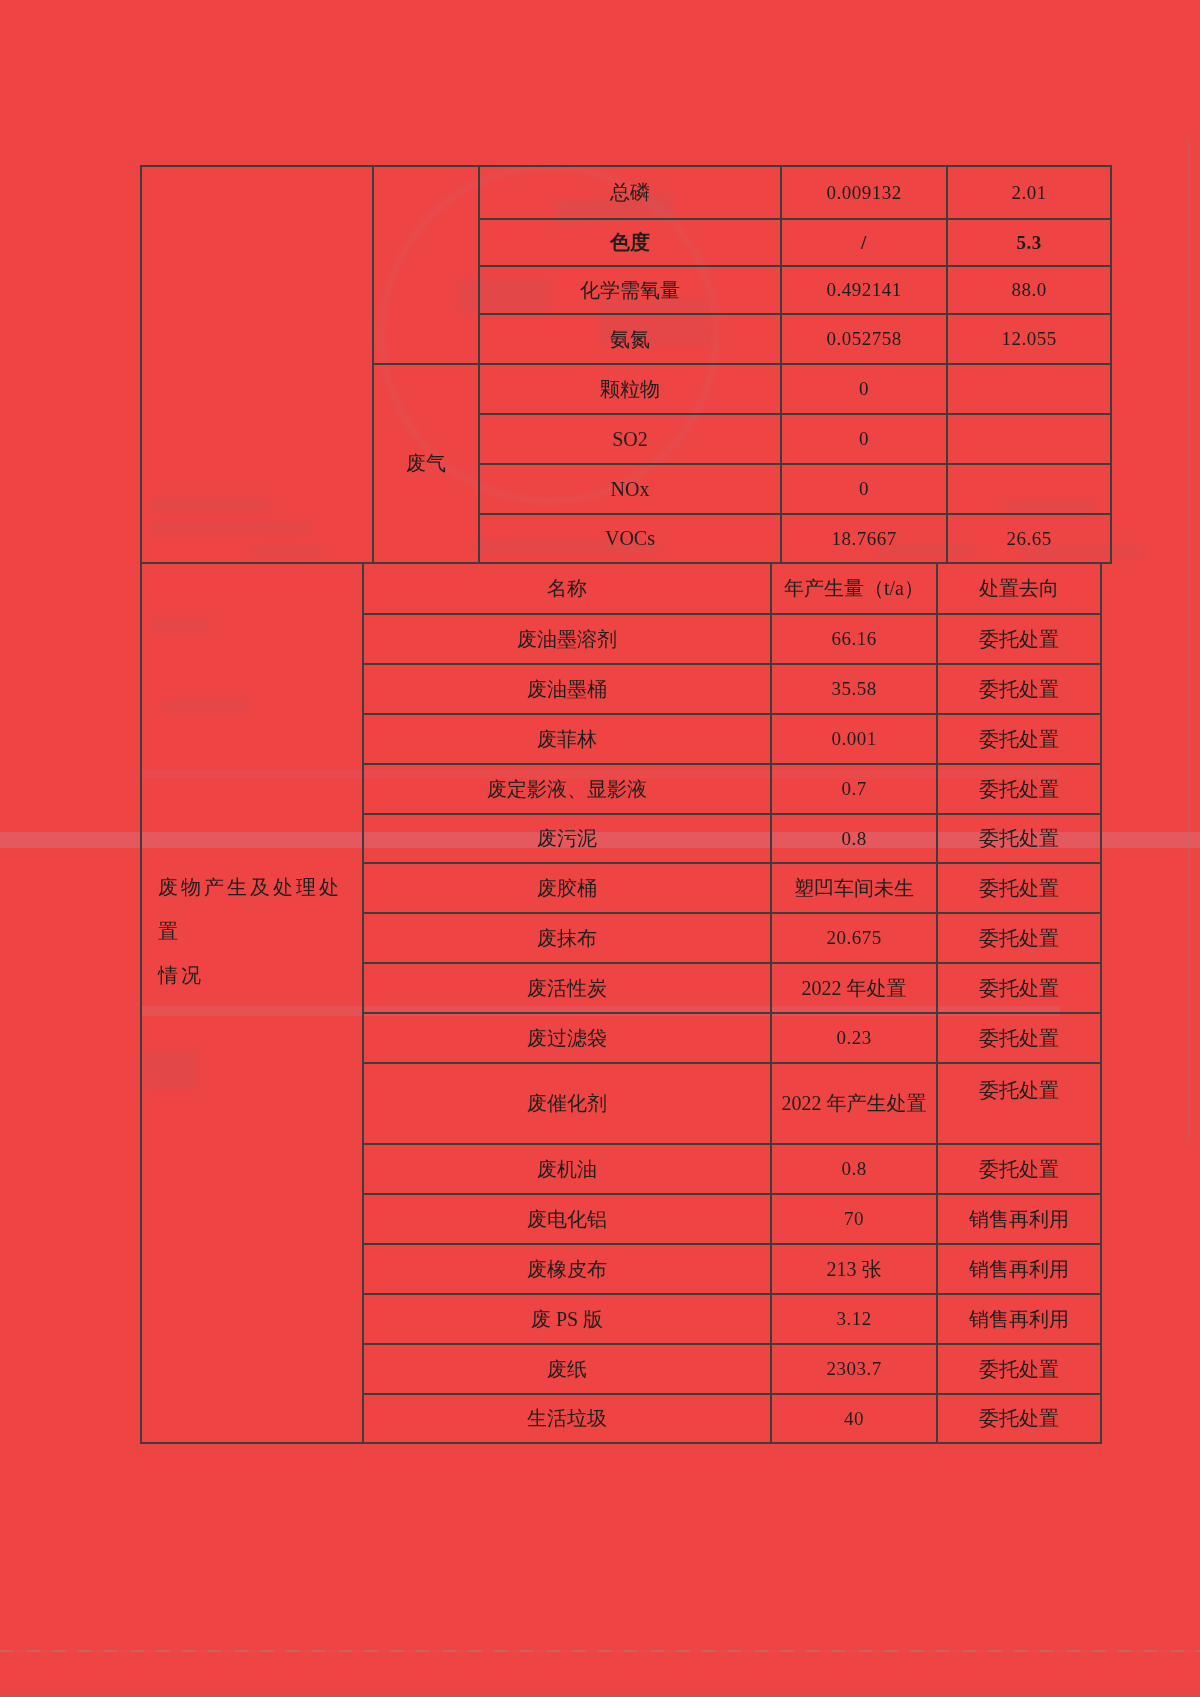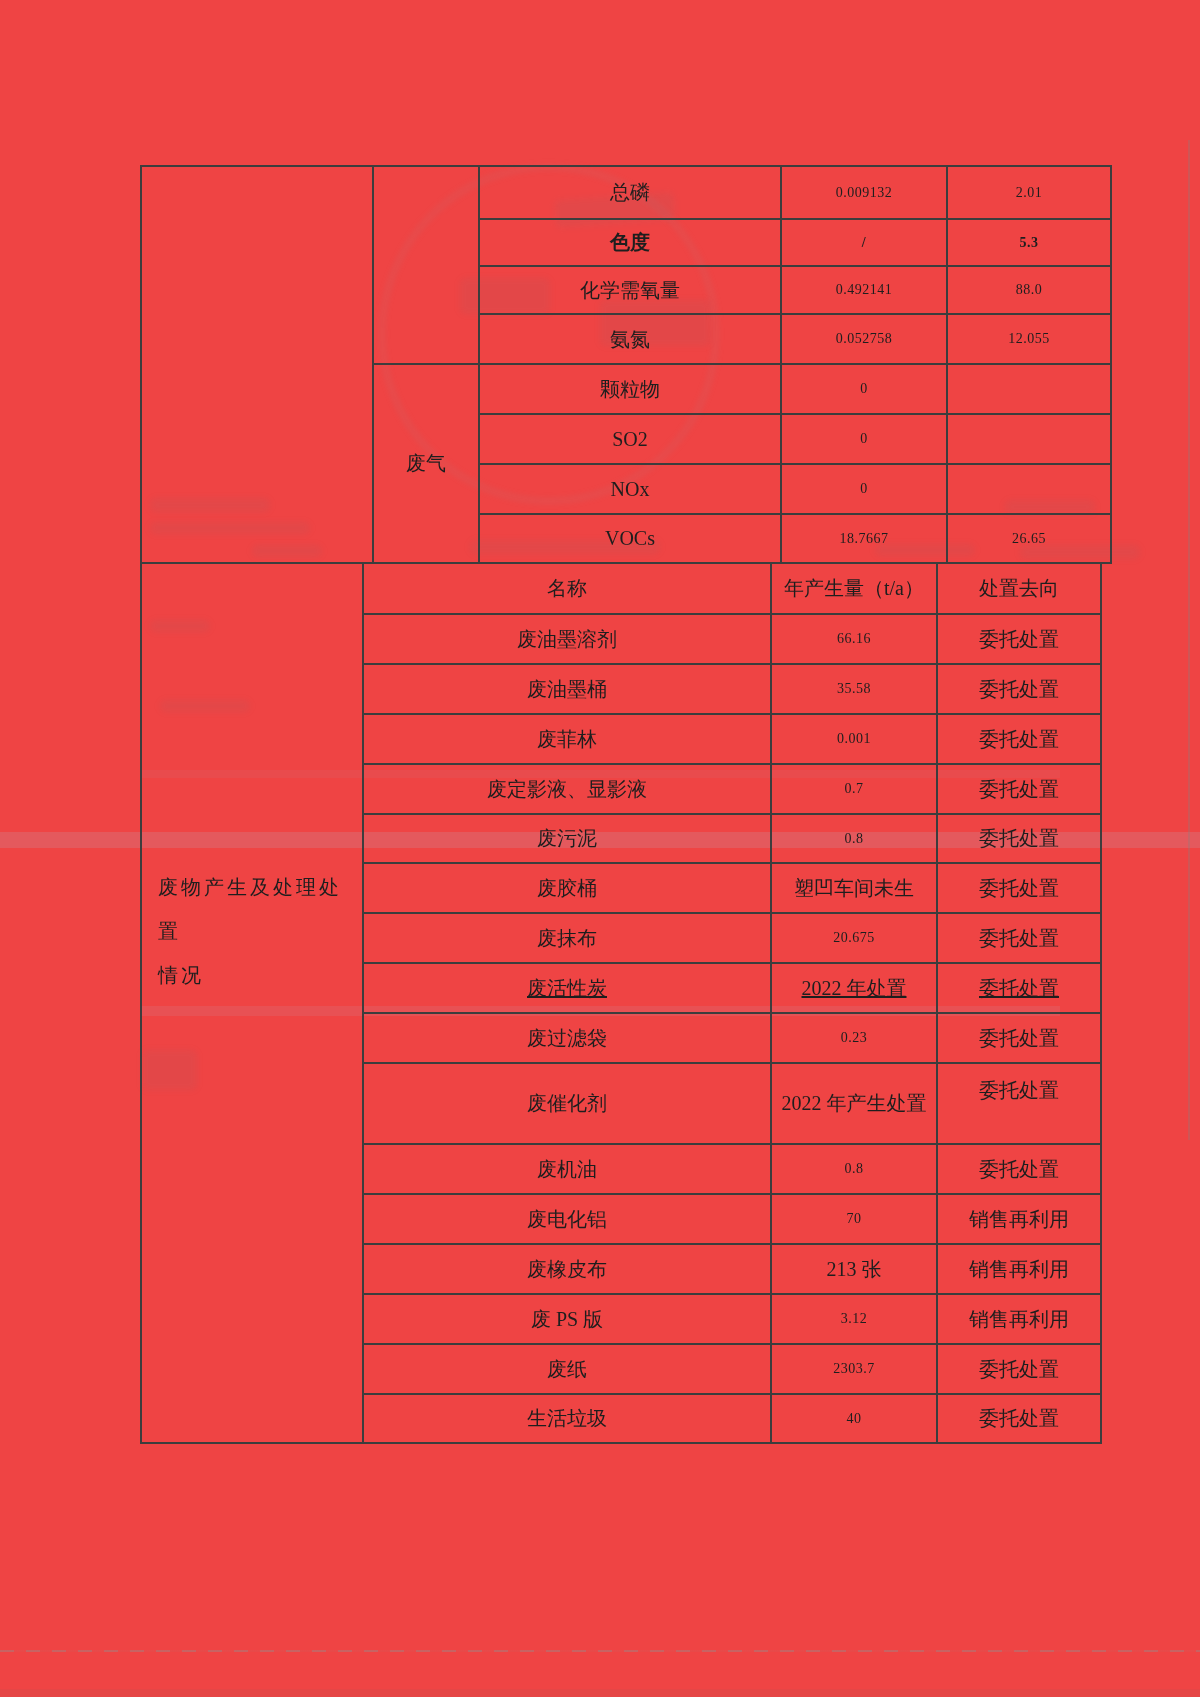--- a/index.html
+++ b/index.html
@@ -13,21 +13,21 @@
   }
   
   .tbl-wrap{position:absolute;left:140px;top:165px;width:920px;}
   table{border-collapse:collapse;table-layout:fixed;width:920px;}
   td{
     border:2px solid #3d3d3d;
     text-align:center;vertical-align:middle;
     font-size:20px;line-height:1.25;
     padding:0 4px;overflow:hidden;
   }
-  .num{font-size:14px;letter-spacing:0.5px;}
+  .num{font-size:19px;letter-spacing:0.5px;}
   #waste-table{margin-top:-2px;}
   
   .t1-c1{width:222px;} .t1-c2{width:96px;} .t1-c3{width:292px;}
   .t1-c4{width:156px;} .t1-c5{width:154px;}
   
   .t2-c1{width:212px;} .t2-c2{width:398px;} .t2-c3{width:156px;} .t2-c4{width:154px;}
   .cat-cell{text-align:left;vertical-align:middle;}
   .cat-inner{
     transform:translateY(-72px);
     padding-left:12px;
@@ -176,21 +176,21 @@
       <tr style="height:50px;">
         <td>废胶桶</td>
         <td>塑凹车间未生</td>
         <td>委托处置</td>
       </tr>
       <tr style="height:50px;">
         <td>废抹布</td>
         <td class="num">20.675</td>
         <td>委托处置</td>
       </tr>
-      <tr style="height:50px;text-decoration:underline;">
+      <tr style="height:50px;">
         <td>废活性炭</td>
         <td>2022 年处置</td>
         <td>委托处置</td>
       </tr>
       <tr style="height:50px;">
         <td>废过滤袋</td>
         <td class="num">0.23</td>
         <td>委托处置</td>
       </tr>
       <tr style="height:81px;">

